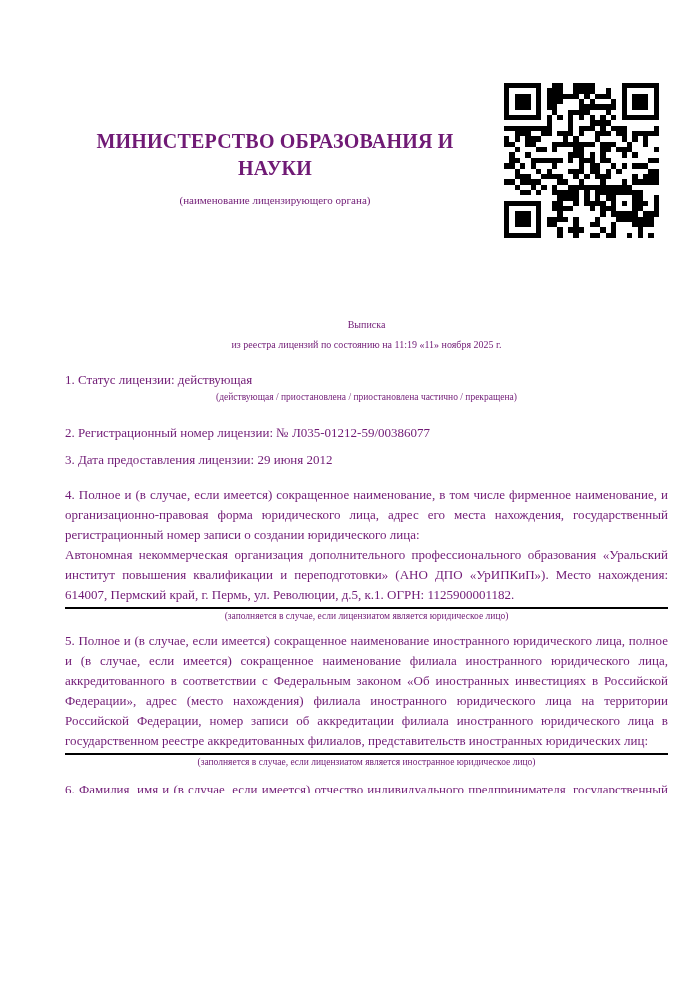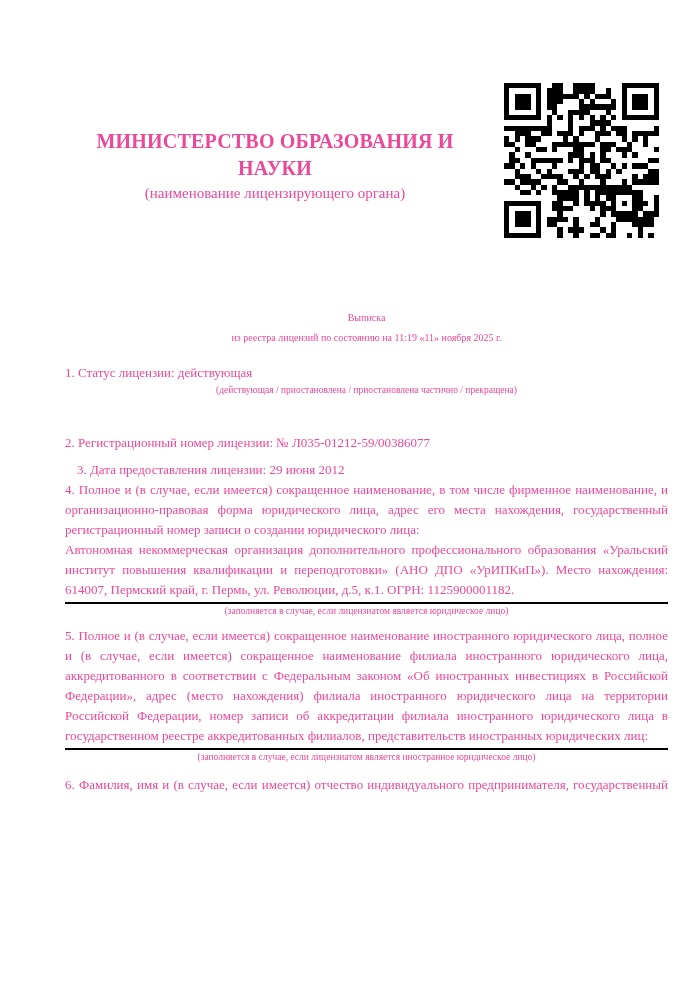--- a/index.html
+++ b/index.html
@@ -1,21 +1,21 @@
 <!DOCTYPE html>
 <html lang="ru"><head>
 <meta charset="utf-8">
 <style>
   html, body { margin: 0; padding: 0; background: #fff; }
   .page {
     position: relative;
     width: 700px;
     height: 793px;
     background: #ffffff;
-    color: #ec4899;
+    color: #701a75;
     font-family: "Liberation Serif", "DejaVu Serif", serif;
     overflow: hidden;
   }
   .content {
     position: absolute;
     left: 65px;
     top: 0;
     width: 603px;
   }
   .header-block {
@@ -23,23 +23,23 @@
     width: 420px;
     text-align: center;
   }
   .header-line {
     font-size: 20px;
     font-weight: bold;
     line-height: 27px;
     letter-spacing: 0.2px;
   }
   .header-caption {
-    font-size: 15px;
+    font-size: 11px;
     line-height: 13px;
-    margin-top: 5px;
+    margin-top: 12px;
   }
   .doc-title {
     margin-top: 108px;
     text-align: center;
     font-size: 10px;
     line-height: 20px;
   }
   .body-text {
     font-size: 13px;
     line-height: 20px;
@@ -48,23 +48,23 @@
   .note {
     font-size: 9.5px;
     line-height: 14px;
     text-align: center;
   }
   .rule {
     border-top: 2px solid #000;
     margin-top: 2px;
   }
   .i1 { margin-top: 15px; }
-  .i2 { margin-top: 36px; }
-  .i3 { margin-top: 7px; margin-left: 12px; }
-  .i4 { }
+  .i2 { margin-top: 19px; }
+  .i3 { margin-top: 7px; }
+  .i4 { margin-top: 15px; }
   .i5 { margin-top: 8px; }
   .i6 { margin-top: 11px; }
   .i7 { margin-top: 27px; }
   .page-number {
     margin-top: 12px;
     text-align: center;
     font-size: 13px;
     line-height: 20px;
   }
   .qr {

